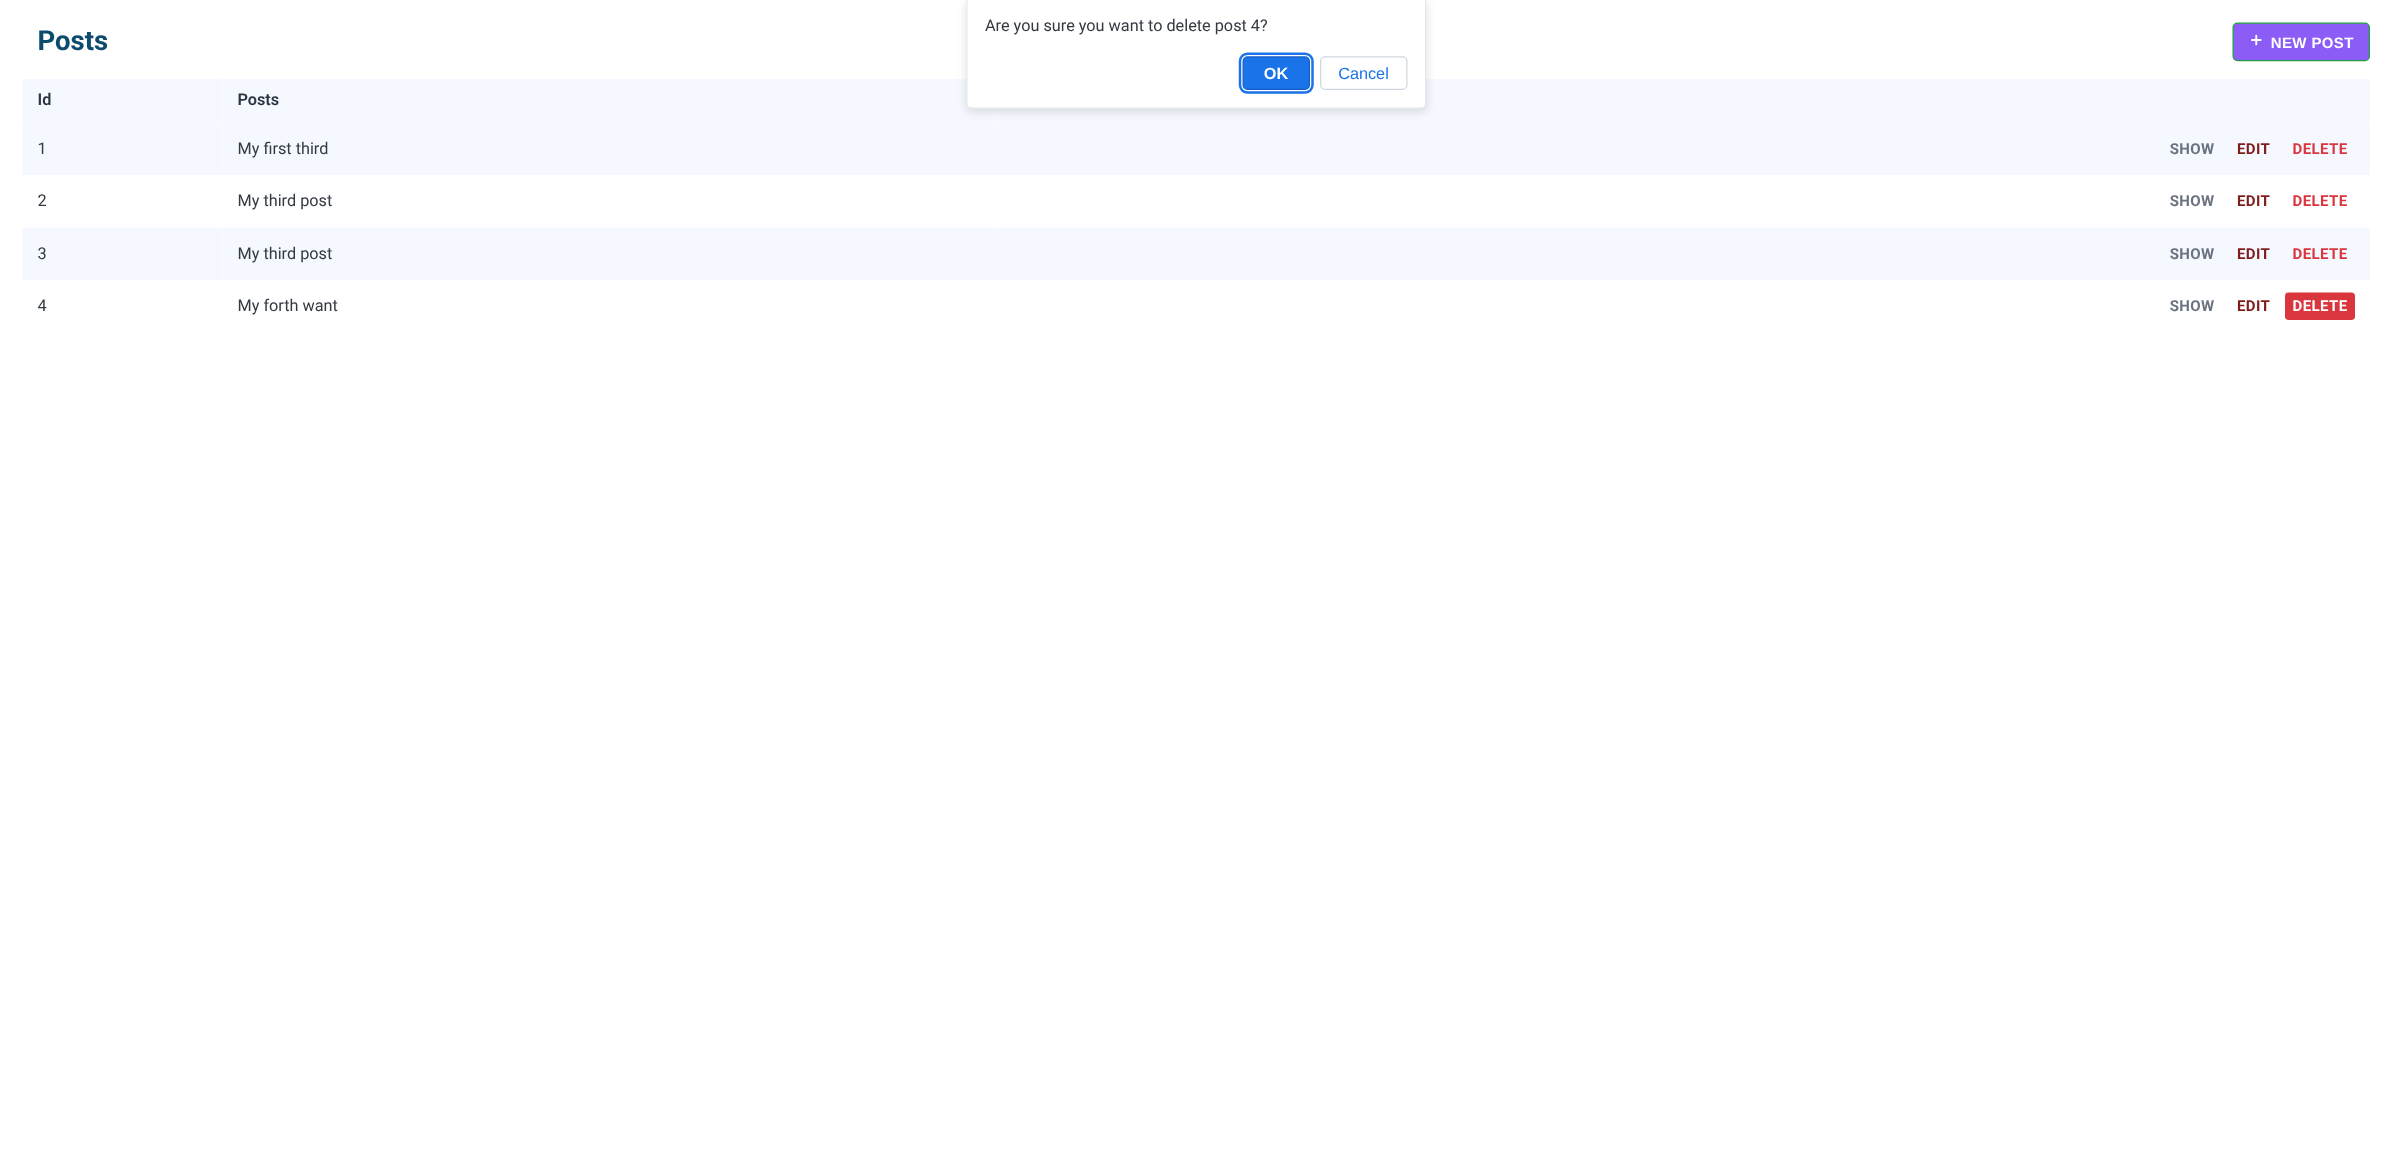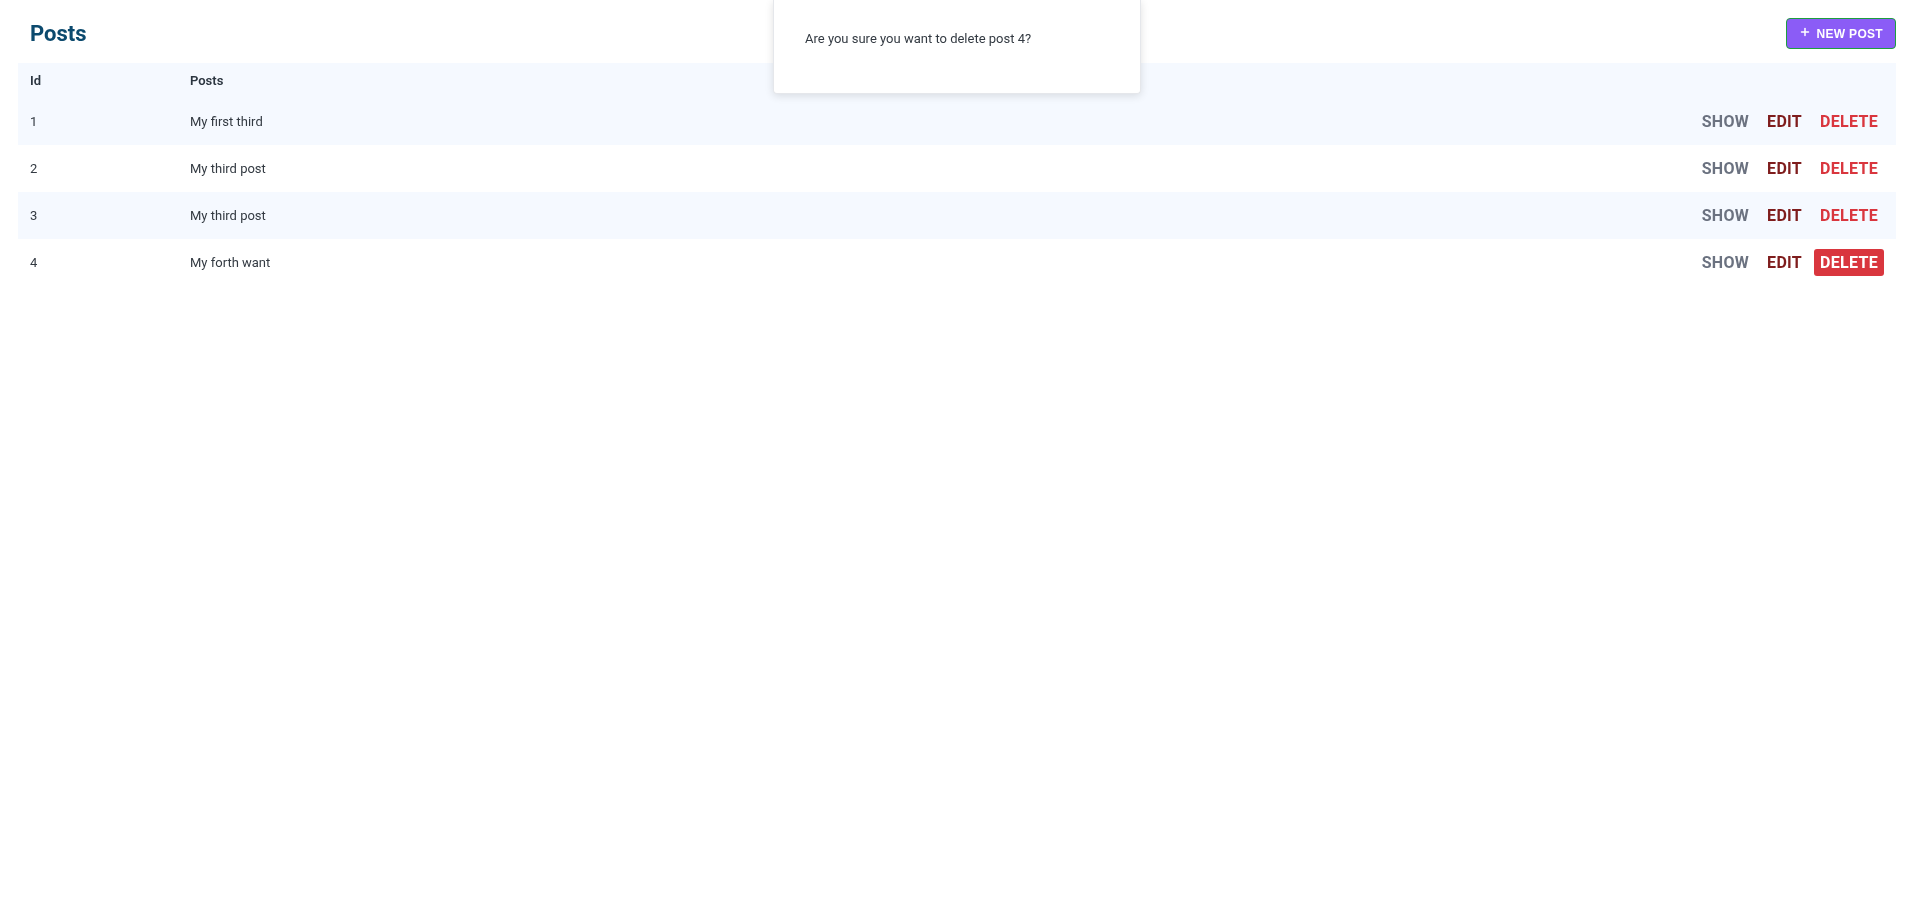--- a/index.html
+++ b/index.html
@@ -59,21 +59,21 @@
     }
     table.posts tbody td {
       padding: 10px 12px;
       font-size: 13px;
       color: #333a42;
     }
     .col-id { width: 160px; }
     .col-actions { text-align: right; white-space: nowrap; }
     .action {
       display: inline-block;
-      font-size: 16px;
+      font-size: 12px;
       font-weight: 700;
       letter-spacing: 0.3px;
       padding: 4px 6px;
       margin-left: 6px;
       cursor: pointer;
       border-radius: 3px;
     }
     .action-show { color: #6b7280; }
     .action-edit { color: #7f1d1d; }
     .action-delete { color: #d9363e; }
@@ -86,21 +86,21 @@
       position: fixed;
       top: 0;
       left: 50%;
       transform: translateX(-50%);
       width: 368px;
       background: #ffffff;
       border: 1px solid #e5e7eb;
       border-top: none;
       border-radius: 0 0 4px 4px;
       box-shadow: 0 2px 8px rgba(0,0,0,0.12);
-      padding: 31px;
+      padding: 14px;
       z-index: 100;
     }
     .confirm-message {
       font-size: 13px;
       color: #333a42;
       margin-bottom: 16px;
     }
     .confirm-actions {
       display: flex;
       justify-content: flex-end;
@@ -127,20 +127,24 @@
       font-size: 13px;
       font-weight: 500;
       cursor: pointer;
     }
   </style>
 </head>
 <body>
 
 <div class="confirm-dialog">
   <div class="confirm-message">Are you sure you want to delete post 4?</div>
+  <div class="confirm-actions">
+    <button class="btn-ok">OK</button>
+    <button class="btn-cancel">Cancel</button>
+  </div>
 </div>
 
 <div class="page-container">
   <div class="page-header">
     <div class="page-title">Posts</div>
     <button class="btn-new">
       <span>
         <svg viewBox="0 0 24 24" fill="none" stroke="currentColor" stroke-width="3" stroke-linecap="round">
           <line x1="12" y1="5" x2="12" y2="19"></line>
           <line x1="5" y1="12" x2="19" y2="12"></line>

